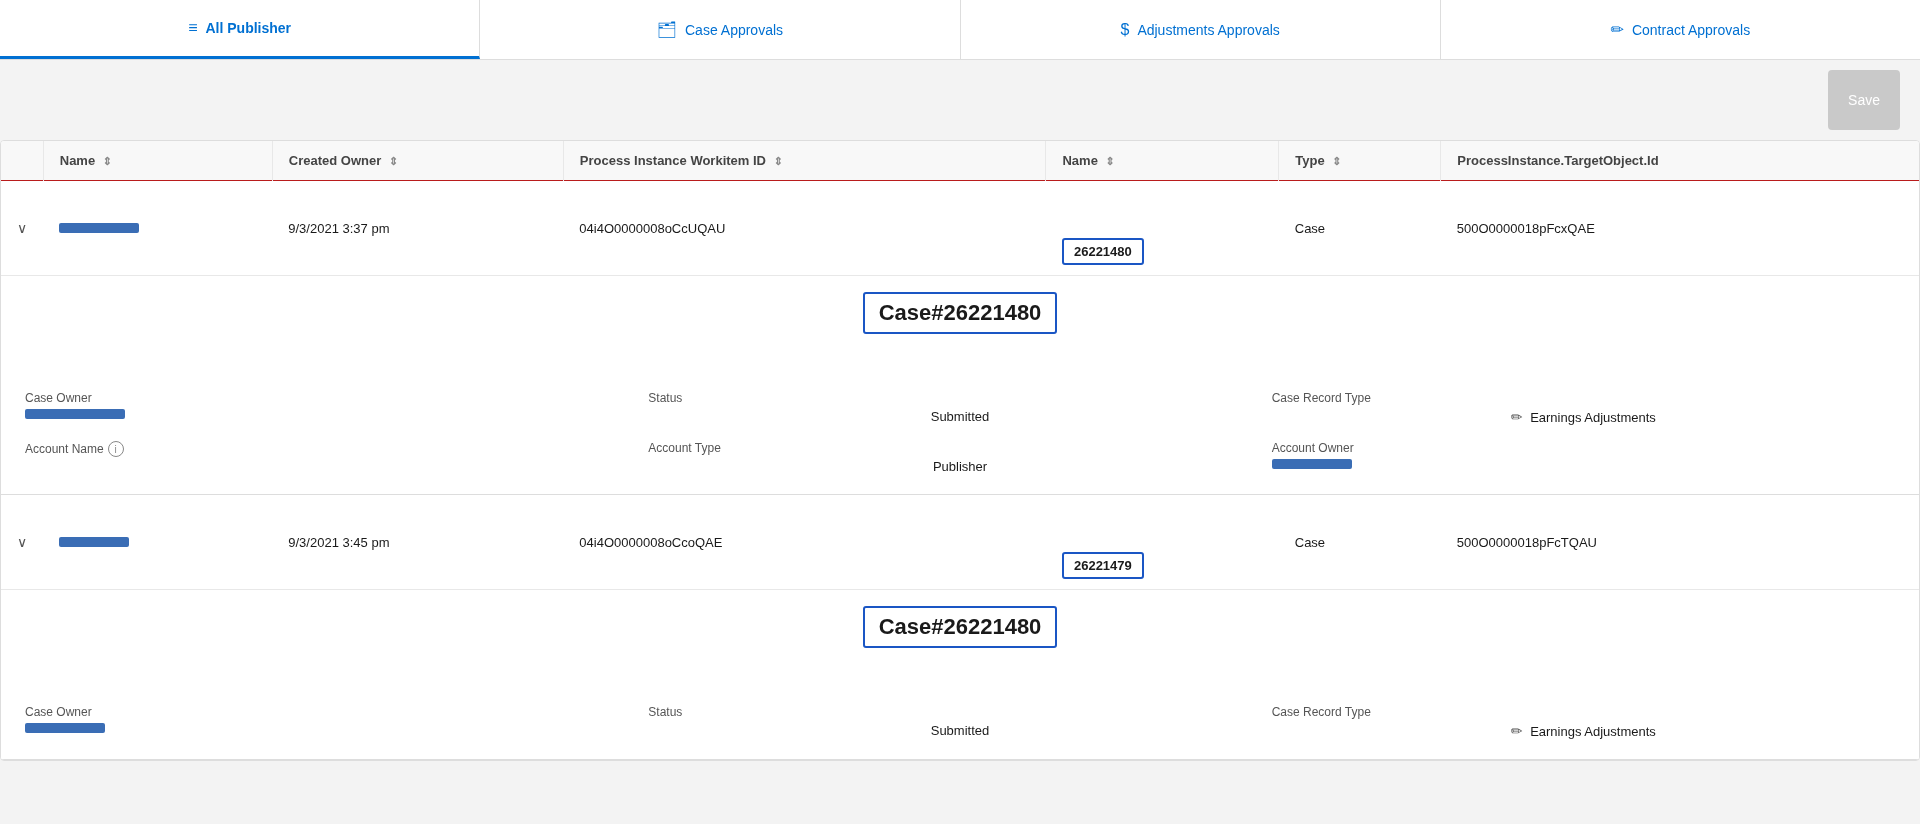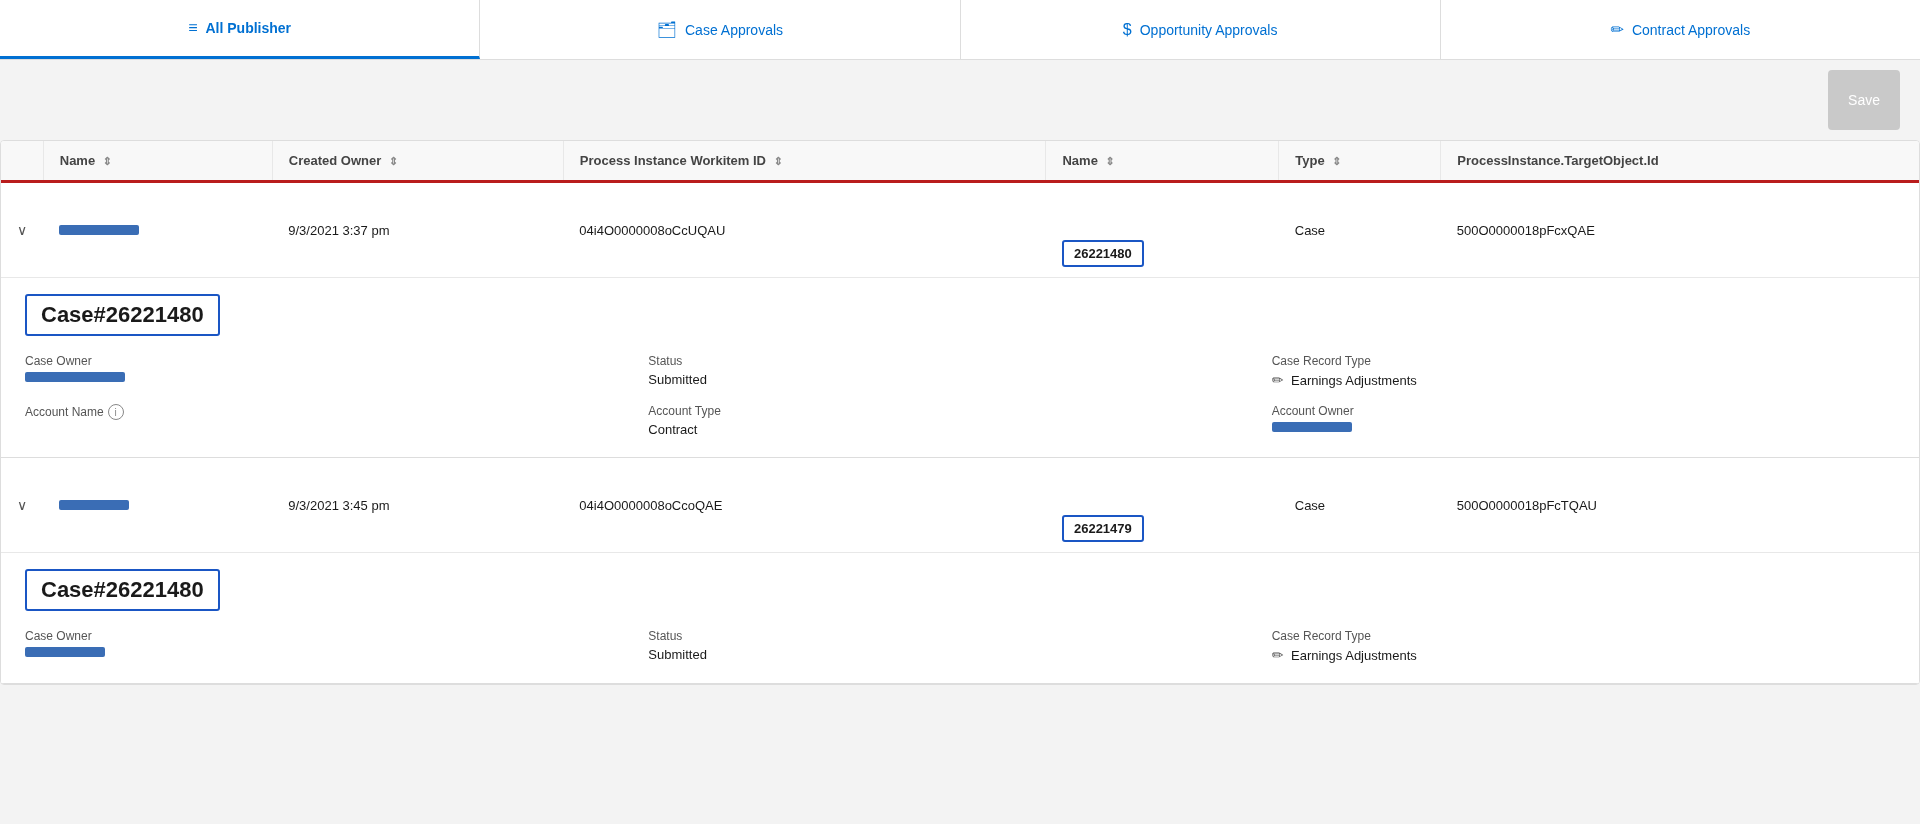--- a/index.html
+++ b/index.html
@@ -57,21 +57,21 @@
       border: 1px solid #ddd;
       border-radius: 4px;
       overflow: hidden;
     }
     table {
       width: 100%;
       border-collapse: collapse;
     }
     thead tr {
       background: #f8f8f8;
-      border-bottom: 3px solid #b91c1c;
+      border-bottom: 1px solid #b91c1c;
     }
     thead th {
       padding: 12px 16px;
       text-align: left;
       font-weight: 600;
       color: #444;
       font-size: 13px;
       white-space: nowrap;
       border-right: 1px solid #e8e8e8;
     }
@@ -114,35 +114,37 @@
     }
 
     
     .expanded-row td {
       padding: 0;
       border-bottom: 1px solid #ddd;
     }
     .expanded-panel {
       background: #fff;
       padding: 16px 24px 20px 24px;
+      text-align: center;
     }
     .case-header-box {
       display: inline-block;
       border: 2.5px solid #1a56c4;
       border-radius: 3px;
       padding: 6px 14px;
       font-size: 22px;
       font-weight: 700;
       color: #1a1a1a;
       margin-bottom: 18px;
     }
     .field-grid {
       display: grid;
       grid-template-columns: 1fr 1fr 1fr;
       gap: 16px 0;
+      margin-top: 39px;
     }
     .field-group { }
     .field-label {
       font-size: 12px;
       color: #555;
       margin-bottom: 4px;
       display: flex;
       align-items: center;
       gap: 4px;
     }
@@ -179,21 +181,21 @@
   <div class="tab active">
     <span class="tab-icon">≡</span>
     <span>All Publisher</span>
   </div>
   <div class="tab">
     <span class="tab-icon">🗂</span>
     <span>Case Approvals</span>
   </div>
   <div class="tab">
     <span class="tab-icon">$</span>
-    <span>Opportunity Approvals</span>
+    <span>Adjustments Approvals</span>
   </div>
   <div class="tab">
     <span class="tab-icon">✏</span>
     <span>Contract Approvals</span>
   </div>
 </div>
 
 <div class="toolbar">
   <button class="save-btn">Save</button>
 </div>
@@ -292,21 +294,21 @@
                     <span>Account Name</span>
                     <span class="info-icon">i</span>
                   </div>
                   <div class="field-value"></div>
                 </div>
 
                 <div class="field-group">
                   <div class="field-label">
                     <span>Account Type</span>
                   </div>
-                  <div class="field-value">Contract</div>
+                  <div class="field-value">Publisher</div>
                 </div>
 
                 <div class="field-group">
                   <div class="field-label">
                     <span>Account Owner</span>
                   </div>
                   <div class="field-value redacted-val">
                     <span class="redacted" style="width:80px;"></span>
                   </div>
                 </div>

